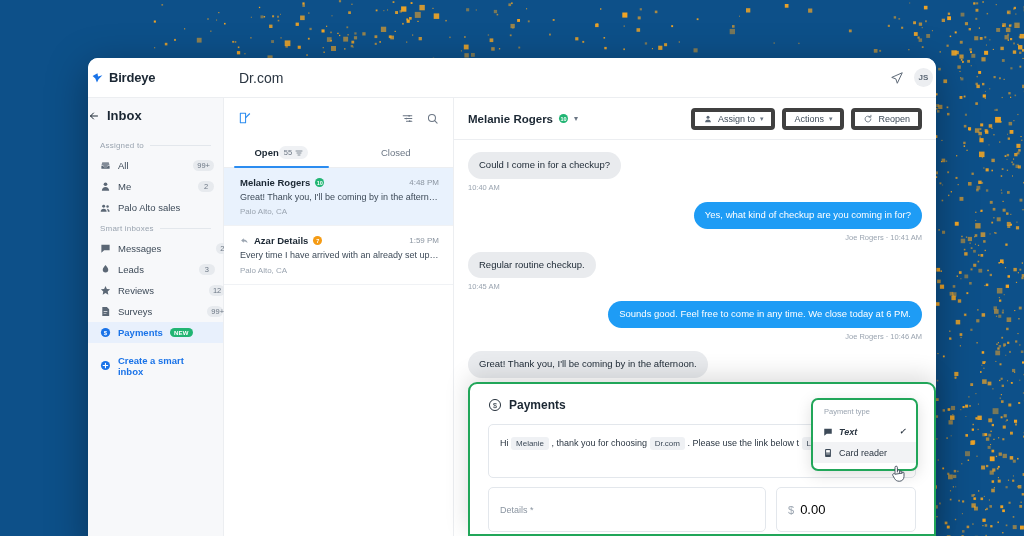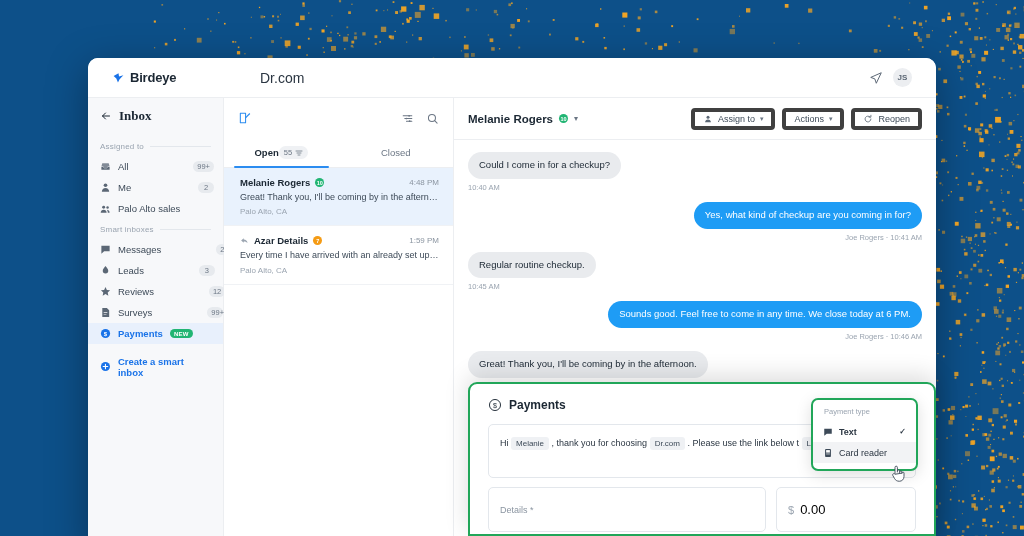--- a/index.html
+++ b/index.html
@@ -25,21 +25,21 @@
     z-index: 2;
     display: flex; flex-direction: column;
   }
 
   
   .topbar {
     height: 40px; flex: 0 0 40px;
     background: #fff;
     border-bottom: 1px solid #eceef1;
     display: flex; align-items: center;
-    padding: 0 24px;
+    padding: 0 3px;
   }
   .brand { display: flex; align-items: center; gap: 5px; width: 148px; }
   .brand-name { font-size: 13px; font-weight: bold; color: #1b2733; letter-spacing: -.2px; }
   .topbar-title { font-size: 14px; color: #2b3642; font-weight: 400; }
   .topbar-right { margin-left: auto; display: flex; align-items: center; gap: 10px; }
   .avatar-js {
     width: 19px; height: 19px; border-radius: 50%;
     background: #eceef1; color: #5b6775;
     font-size: 8px; font-weight: bold;
     display: flex; align-items: center; justify-content: center;
@@ -50,22 +50,21 @@
 
   
   .sidebar {
     width: 136px; flex: 0 0 136px;
     background: #f7f8fa;
     border-right: 1px solid #eceef1;
     padding: 10px 0 0 0;
   }
   .inbox-head {
     display: flex; align-items: center; gap: 7px;
-    padding: 0 12px 12px 12px;
-    font-family: Liberation Serif, serif;
+    padding: 0 12px 12px 0;
   }
   .inbox-head .title { font-size: 13px; font-weight: bold; color: #1b2733; }
   .group-label {
     display: flex; align-items: center; gap: 6px;
     padding: 0 12px; margin: 6px 0 5px 0;
     font-size: 8px; color: #9aa4b0; letter-spacing: .2px;
   }
   .group-label .rule { flex: 1; height: 1px; background: #e3e7ec; }
   .nav-item {
     display: flex; align-items: center; gap: 7px;
@@ -209,21 +208,21 @@
     box-shadow: 0 4px 16px rgba(0,0,0,.13);
     z-index: 10;
     padding: 7px 0 6px 0;
   }
   .dd-label { font-size: 7.5px; color: #9aa4b0; padding: 0 11px 5px 11px; }
   .dd-item {
     display: flex; align-items: center; gap: 6px;
     height: 21px; padding: 0 10px; font-size: 9px; color: #2b3642;
     cursor: pointer;
   }
-  .dd-item.checked { font-weight: bold; }
+  .dd-item.checked { font-weight: bold; font-style: italic; }
   .dd-item.hover { background: #f2f3f5; }
   .dd-item .check { margin-left: auto; font-size: 8px; color: #2b3642; }
   .cursor-hand { position: absolute; left: 889px; top: 463px; z-index: 12; }
 </style>
 </head>
 <body>
 
 <svg id="splatter" viewBox="0 0 1024 536" preserveAspectRatio="none">
     <rect x="224.0" y="22.9" width="1.6" height="1.6" fill="#f5a623" opacity="0.96"></rect>
     <rect x="212.7" y="67.9" width="2.1" height="2.1" fill="#f5a623" opacity="0.95"></rect>

